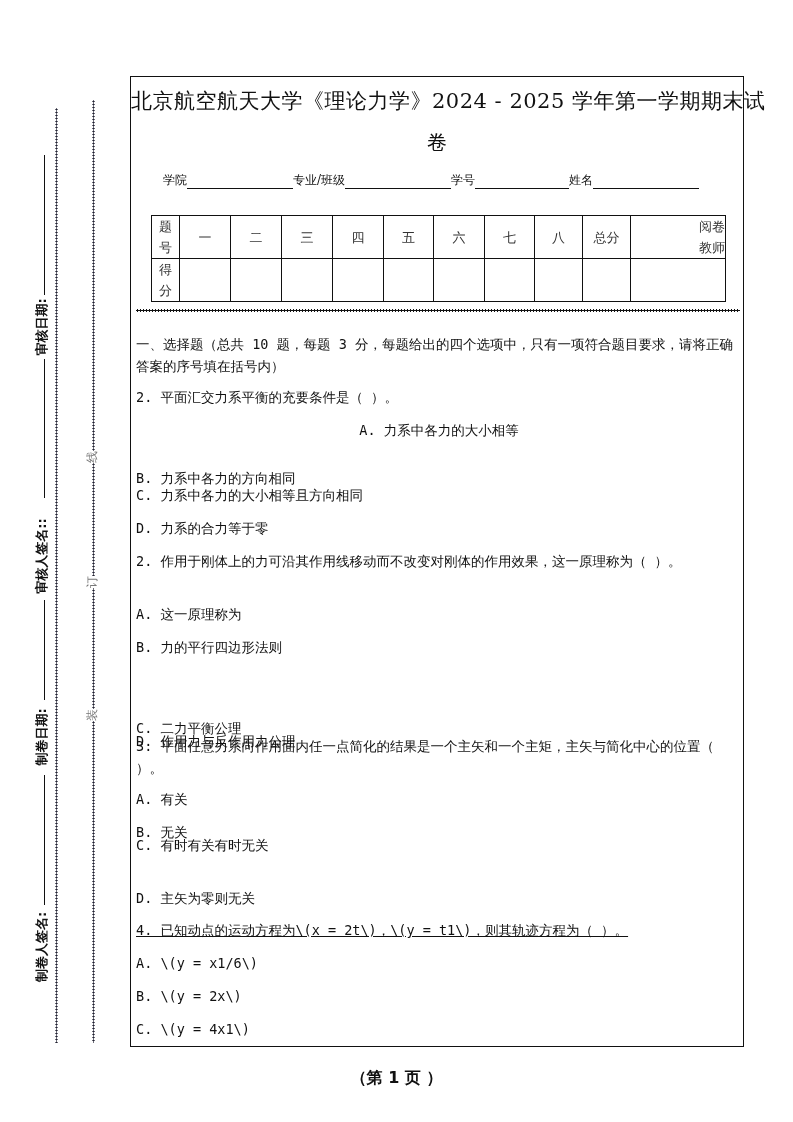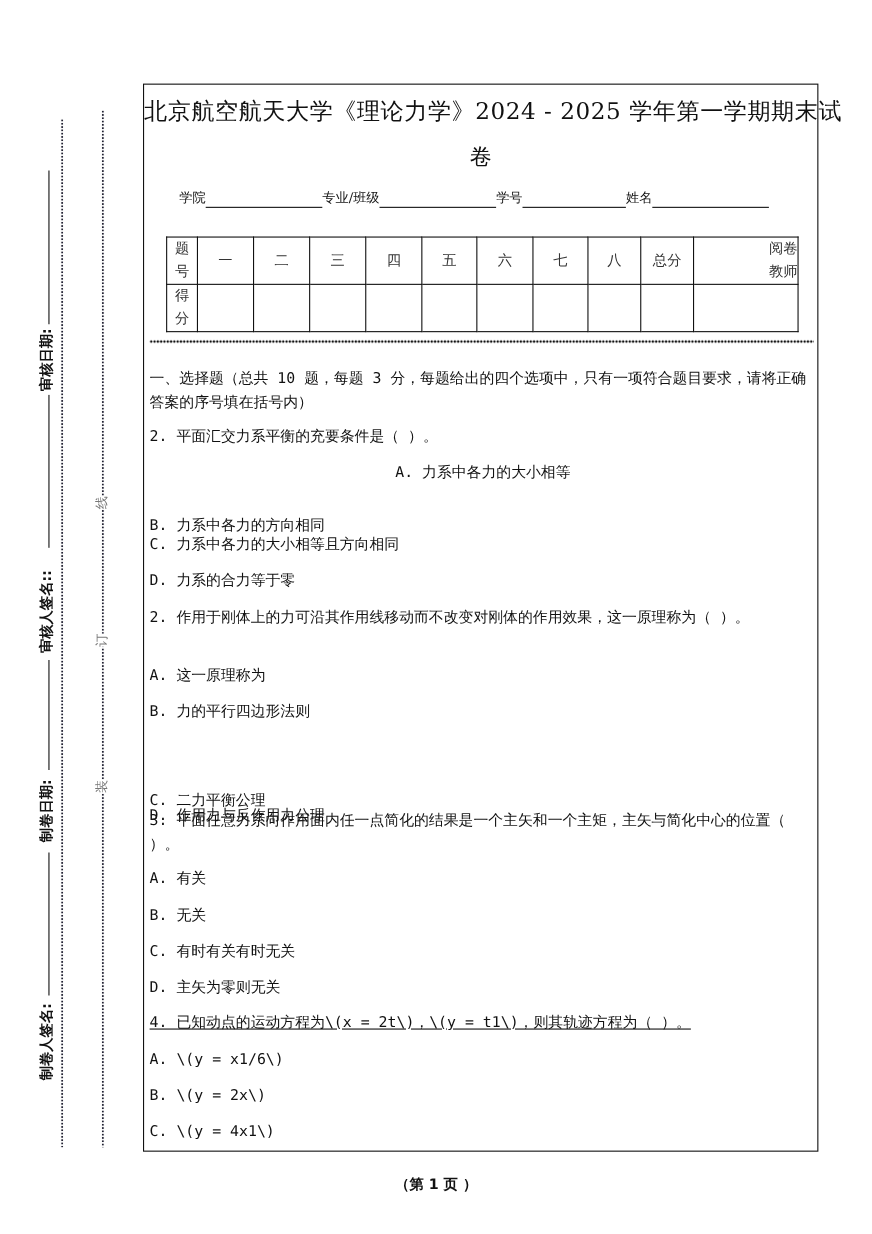--- a/index.html
+++ b/index.html
@@ -12,21 +12,21 @@
     .info-row .blank { display: inline-block; border-bottom: 1px solid #111; height: 14px; }
     table.score { position: absolute; left: 151px; top: 215px; border-collapse: collapse; font-family: "DejaVu Sans", "Liberation Sans", sans-serif; font-size: 13px; color: #333; }
     table.score td { border: 1px solid #111; text-align: center; vertical-align: middle; padding: 0; line-height: 21px; }
     table.score tr.r1 td { height: 41px; }
     table.score tr.r2 td { height: 42px; }
     .stack { display: inline-block; width: 14px; line-height: 21px; }
     .dot-sep { position: absolute; left: 136px; top: 309px; width: 604px; height: 3px; background-image: radial-gradient(circle, #111 1px, transparent 1.3px); background-size: 3px 3px; background-repeat: repeat-x; }
     .content { position: absolute; left: 136px; top: 333px; width: 606px; font-family: "DejaVu Sans Mono", "Liberation Mono", monospace; font-size: 13.5px; color: #111; }
     .para { line-height: 22px; margin: 0; }
     .q-block { position: absolute; left: 0; width: 606px; }
-    .footer { position: absolute; left: 0; width: 793px; top: 1068px; text-align: center; font-family: "DejaVu Sans", "Liberation Sans", sans-serif; font-weight: bold; font-size: 13px; }
+    .footer { position: absolute; left: 0; width: 793px; top: 1068px; text-align: center; font-family: "DejaVu Sans", "Liberation Sans", sans-serif; font-weight: bold; font-size: 16px; }
     .vline-solid { position: absolute; left: 44px; width: 1px; background: #111; }
     .vdots { position: absolute; width: 3px; background-image: radial-gradient(circle, #223 0.9px, transparent 1.2px); background-size: 3px 3px; background-repeat: repeat-y; }
     .vlabel { position: absolute; transform: rotate(-90deg); transform-origin: center center; font-family: "DejaVu Sans", "Liberation Sans", sans-serif; font-weight: bold; font-size: 13px; white-space: nowrap; background: #fff; padding: 0 2px; }
     .vmark { position: absolute; left: 86px; font-size: 12px; color: #777; transform: rotate(-90deg); background: #fff; line-height: 14px; }
   </style>
 </head>
 <body>
 
 <div>
   <div class="vline-solid" style="top:155px;height:140px;"></div>
@@ -119,21 +119,21 @@
     <p class="para q-block" style="top:270px;">A. 这一原理称为</p>
     <p class="para q-block" style="top:303px;">B. 力的平行四边形法则</p>
     <p class="para q-block" style="top:336px;margin-top:48px;">C. 二力平衡公理</p>
     <p class="para q-block" style="top:369px;margin-top:28px;">D. 作用力与反作用力公理</p>
   </div>
 
   <div>
     <p class="para q-block" style="top:402px;">3. 平面任意力系向作用面内任一点简化的结果是一个主矢和一个主矩，主矢与简化中心的位置（  ）。</p>
     <p class="para q-block" style="top:455px;">A. 有关</p>
     <p class="para q-block" style="top:488px;">B. 无关</p>
-    <p class="para q-block" style="top:521px;">C. 有时有关有时无关</p>
+    <p class="para q-block" style="top:501px;">C. 有时有关有时无关</p>
     <p class="para q-block" style="top:554px;">D. 主矢为零则无关</p>
   </div>
 
   <div>
     <p class="para q-block" style="top:586px;text-decoration:underline;">4. 已知动点的运动方程为\(x = 2t\)，\(y = t1\)，则其轨迹方程为（  ）。</p>
     <p class="para q-block" style="top:619px;">A. \(y = x1/6\)</p>
     <p class="para q-block" style="top:652px;">B. \(y = 2x\)</p>
     <p class="para q-block" style="top:685px;">C. \(y = 4x1\)</p>
   </div>
 </div>

